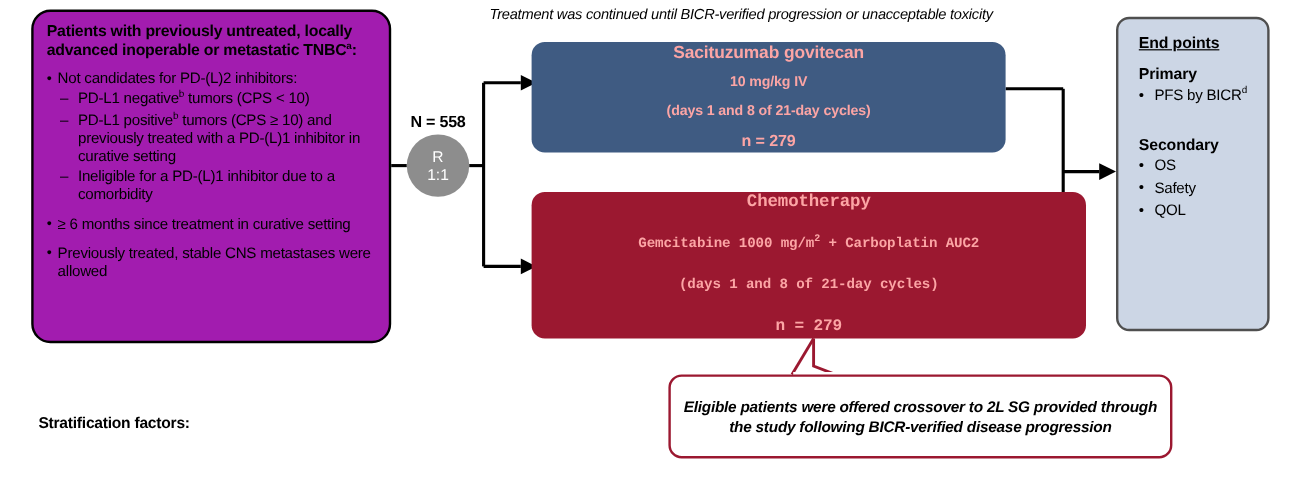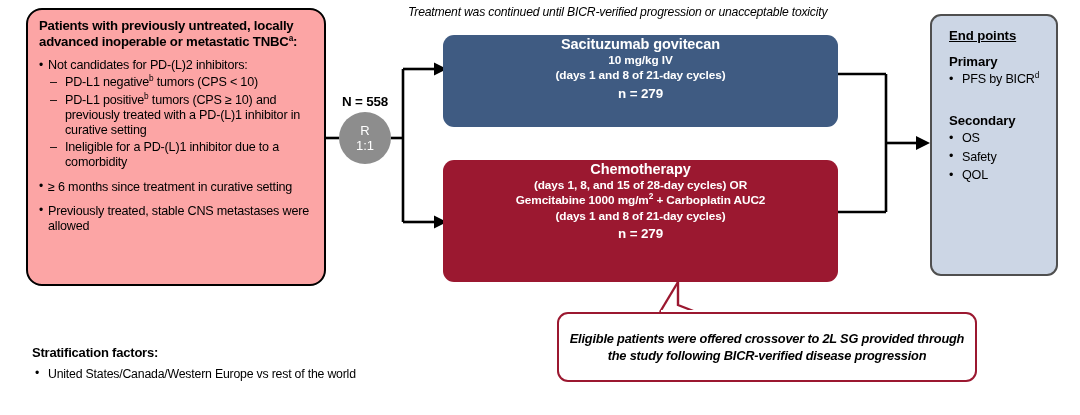--- a/index.html
+++ b/index.html
@@ -14,21 +14,21 @@
   }
   .abs{position:absolute;}
 
   
   #eligibility-box{
     left:26px; top:8px; width:300px; height:278px;
     border:2px solid #000;
     border-radius:16px;
     box-sizing:border-box;
     padding:8px 10px 0 11px;
-    background:#fca5a5;
+    background:#a21caf;
   }
   #eligibility-box .title{
     font-weight:bold;font-size:13.2px;line-height:15.6px;
     letter-spacing:-0.2px;
   }
   .crit-list{margin:0;padding:0;list-style:none;}
   .crit-l1{
     font-size:12.6px;line-height:15.2px;margin-top:9px;
     padding-left:9px;position:relative;letter-spacing:-0.2px;
   }
@@ -52,33 +52,34 @@
     background:#8d8d8d;
     color:#ffffff;
     display:flex;flex-direction:column;
     align-items:center;justify-content:center;
     font-size:13px;line-height:15px;
   }
 
   
   .arm-box{
     border-radius:11px;
-    color:#ffffff;
+    color:#fca5a5;
     text-align:center;
     box-sizing:border-box;
     display:flex;flex-direction:column;
-    align-items:center;justify-content:flex-start;
+    align-items:center;justify-content:space-between;
   }
   #arm-sg{
     left:443px; top:35px; width:395px; height:92px;
     background:#3f5b82;
   }
   #arm-chemo{
-    left:443px; top:160px; width:395px; height:122px;
+    left:443px; top:160px; width:462px; height:122px;
     background:#9b1830;
+    font-family:Liberation Mono, monospace;
   }
   .arm-title{font-weight:bold;font-size:14.5px;line-height:18px;letter-spacing:-0.1px;}
   .arm-line{font-weight:bold;font-size:11.8px;line-height:15.3px;letter-spacing:-0.1px;}
   .arm-n{font-weight:bold;font-size:13.4px;line-height:19px;letter-spacing:-0.1px;}
 
   
   #treatment-caption{
     left:408px; top:5px; width:520px;
     font-style:italic;font-size:12.2px;letter-spacing:-0.2px;
   }
@@ -191,21 +192,20 @@
 
 <div class="abs arm-box" id="arm-sg" style="background: rgb(63, 91, 130);">
   <div class="arm-title">Sacituzumab govitecan</div>
   <div class="arm-line">10 mg/kg IV</div>
   <div class="arm-line">(days 1 and 8 of 21-day cycles)</div>
   <div class="arm-n">n = 279</div>
 </div>
 
 <div class="abs arm-box" id="arm-chemo" style="background: rgb(155, 24, 48);">
   <div class="arm-title">Chemotherapy</div>
-  <div class="arm-line">(days 1, 8, and 15 of 28-day cycles) OR</div>
   <div class="arm-line" id="chemo-l2">Gemcitabine 1000 mg/m<sup>2</sup> + Carboplatin AUC2</div>
   <div class="arm-line">(days 1 and 8 of 21-day cycles)</div>
   <div class="arm-n">n = 279</div>
 </div>
 
 <div class="abs" id="endpoints-panel" style="background: rgb(204, 214, 229);">
   <div class="ep-head">End points</div>
   <div class="ep-sub">Primary</div>
   <div class="ep-item">
     <span>PFS by BICR</span><sup>d</sup>
@@ -215,16 +215,13 @@
   <div class="ep-item"><span>Safety</span></div>
   <div class="ep-item"><span>QOL</span></div>
 </div>
 
 <div class="abs" id="crossover-callout" style="border-color: rgb(155, 24, 48);">
   <span>Eligible patients were offered crossover to 2L SG provided through the study following BICR-verified disease progression</span>
 </div>
 
 <div class="abs" id="stratification">
   <div class="strat-title">Stratification factors:</div>
-  <div class="strat-item">
-    <span>United States/Canada/Western Europe vs rest of the world</span>
-  </div>
 </div>
 
 </body></html>

